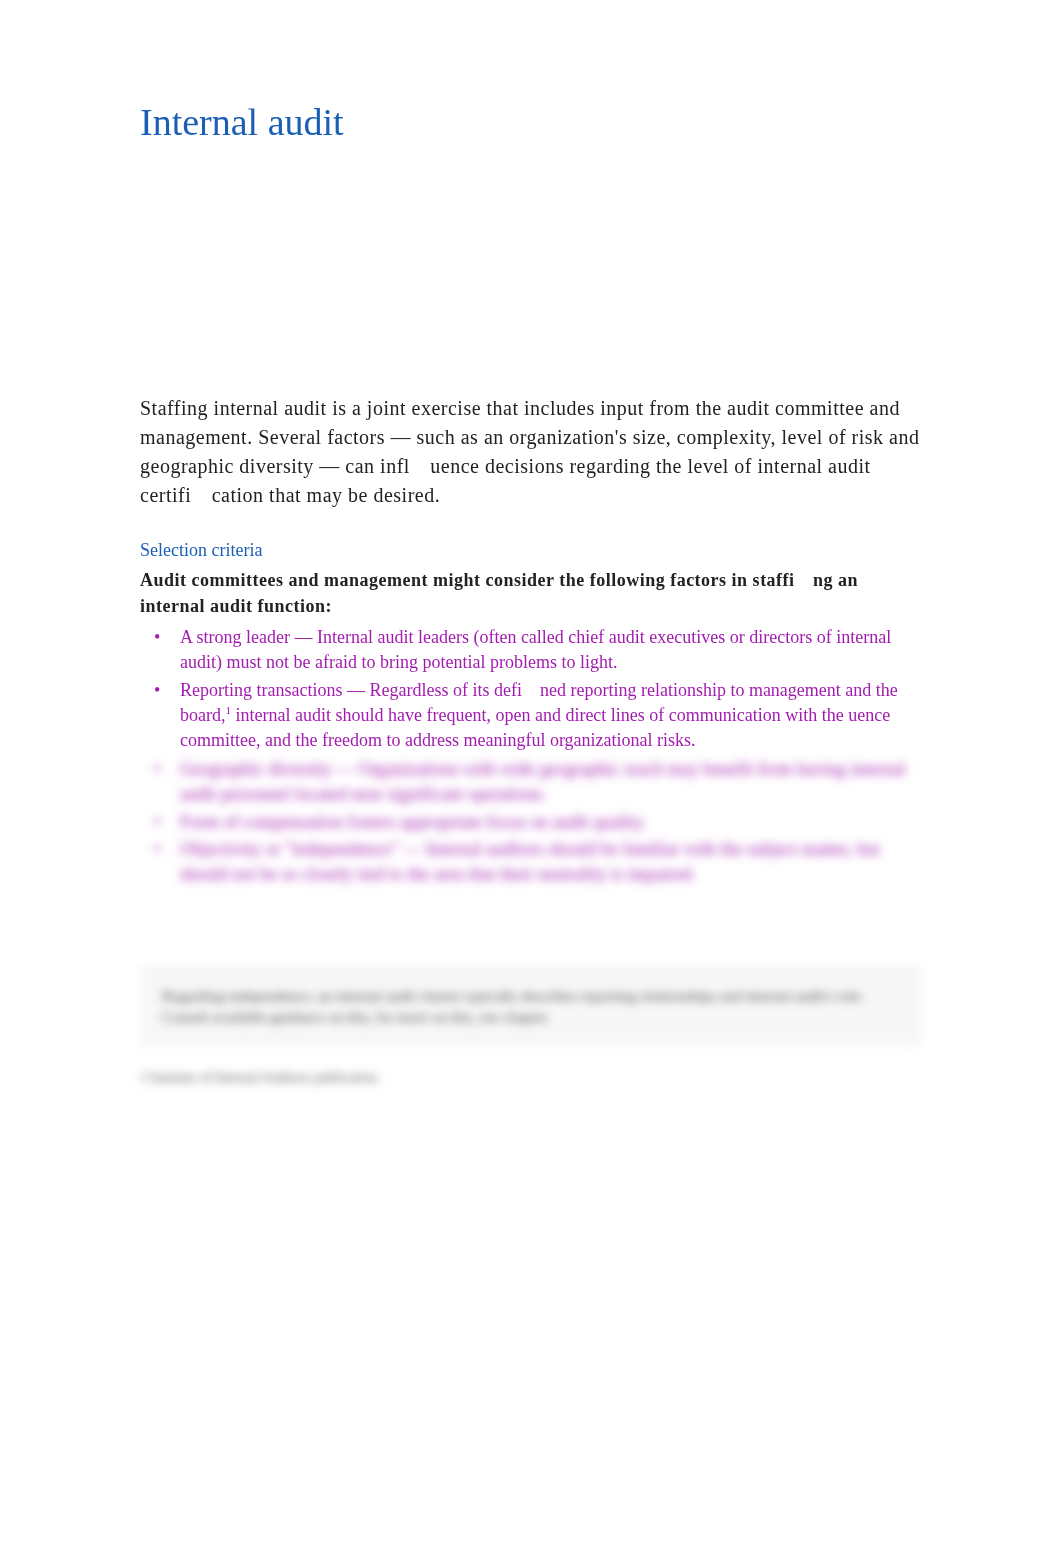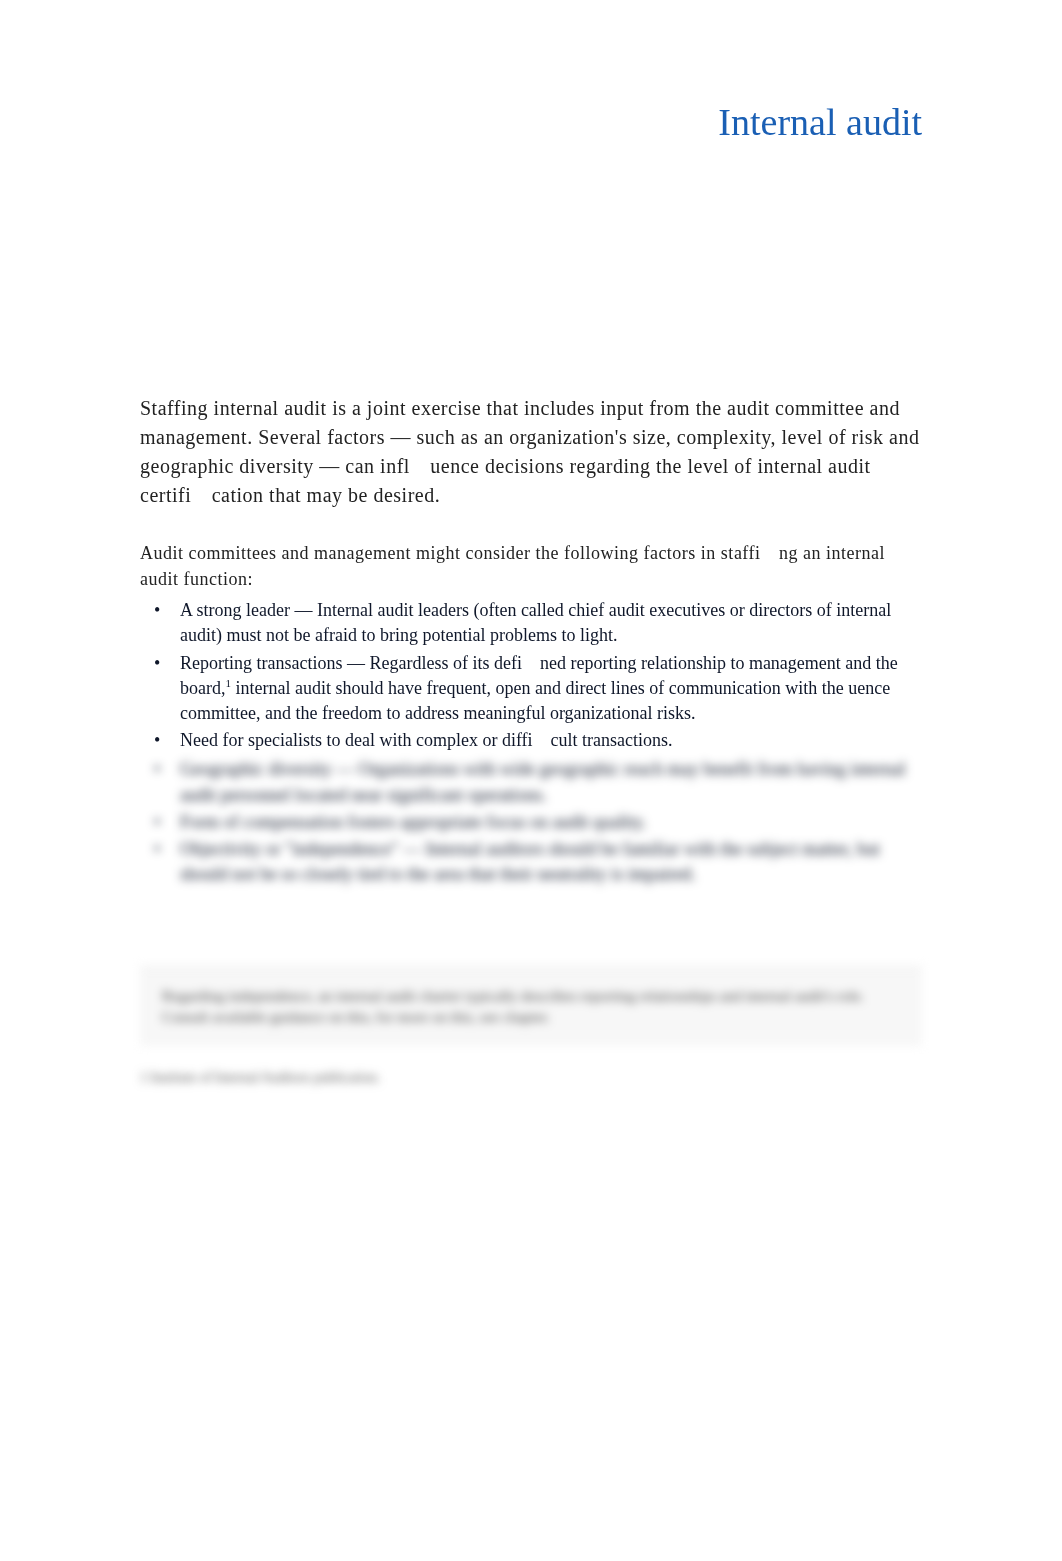--- a/index.html
+++ b/index.html
@@ -20,21 +20,20 @@
     .page {
       padding: 100px 140px 60px 140px;
     }
     
     .title {
       font-size: 38px;
       color: #1a5fb4;
       font-weight: normal;
       margin-bottom: 250px;
       font-family: Georgia, serif;
-      text-align: right;
     }
     
     .body-text {
       font-size: 20px;
       line-height: 1.45;
       color: #222;
       margin-bottom: 30px;
     }
     
     .section-heading {
@@ -42,31 +41,32 @@
       color: #1a5fb4;
       margin-bottom: 6px;
       font-weight: normal;
     }
     
     .intro-after-heading {
       font-size: 18px;
       line-height: 1.45;
       color: #222;
       margin-bottom: 6px;
+      font-weight: bold;
     }
     
     ul.bullets {
       list-style: none;
       padding-left: 0;
     }
     
     ul.bullets li {
       font-size: 18px;
       line-height: 1.4;
-      color: #0f172a;
+      color: #a21caf;
       padding-left: 40px;
       position: relative;
       margin-bottom: 2px;
       font-family: Liberation Serif, serif;
     }
     
     ul.bullets li::before {
       content: "•";
       position: absolute;
       left: 14px;
@@ -121,32 +121,30 @@
   </style>
 </head>
 <body>
 
 <div class="page">
 
   <h1 class="title">Internal audit</h1>
 
   <p class="body-text spacer">Staffing internal audit is a joint exercise that includes input from the audit committee and management. Several factors — such as an organization's size, complexity, level of risk and geographic diversity — can infl uence decisions regarding the level of internal audit certifi cation that may be desired.</p>
 
+  <h2 class="section-heading">Selection criteria</h2>
 
   <p class="intro-after-heading spacer">Audit committees and management might consider the following factors in staffi ng an internal audit function:</p>
 
   <ul class="bullets">
     <li>
       <span class="bullet-lead">A strong leader</span><span class="bullet-rest"> — Internal audit leaders (often called chief audit executives or directors of internal audit) must not be afraid to bring potential problems to light.</span>
     </li>
     <li>
       <span class="bullet-lead">Reporting transactions</span><span class="bullet-rest"> — Regardless of its defi ned reporting relationship to management and the board,</span><span class="sup">1</span><span class="bullet-rest"> internal audit should have frequent, open and direct lines of communication with the uence committee, and the freedom to address meaningful organizational risks.</span>
-    </li>
-    <li>
-      <span class="bullet-lead">Need for specialists</span><span class="bullet-rest"> to deal with complex or diffi cult transactions.</span>
     </li>
   </ul>
 
   <ul class="bullets blurred blurred-block">
     <li>
       <span class="bullet-lead">Geographic diversity</span><span class="bullet-rest"> — Organizations with wide geographic reach may benefit from having internal audit personnel located near significant operations.</span>
     </li>
     <li>
       <span class="bullet-lead">Form of compensation</span><span class="bullet-rest"> fosters appropriate focus on audit quality.</span>
     </li>

